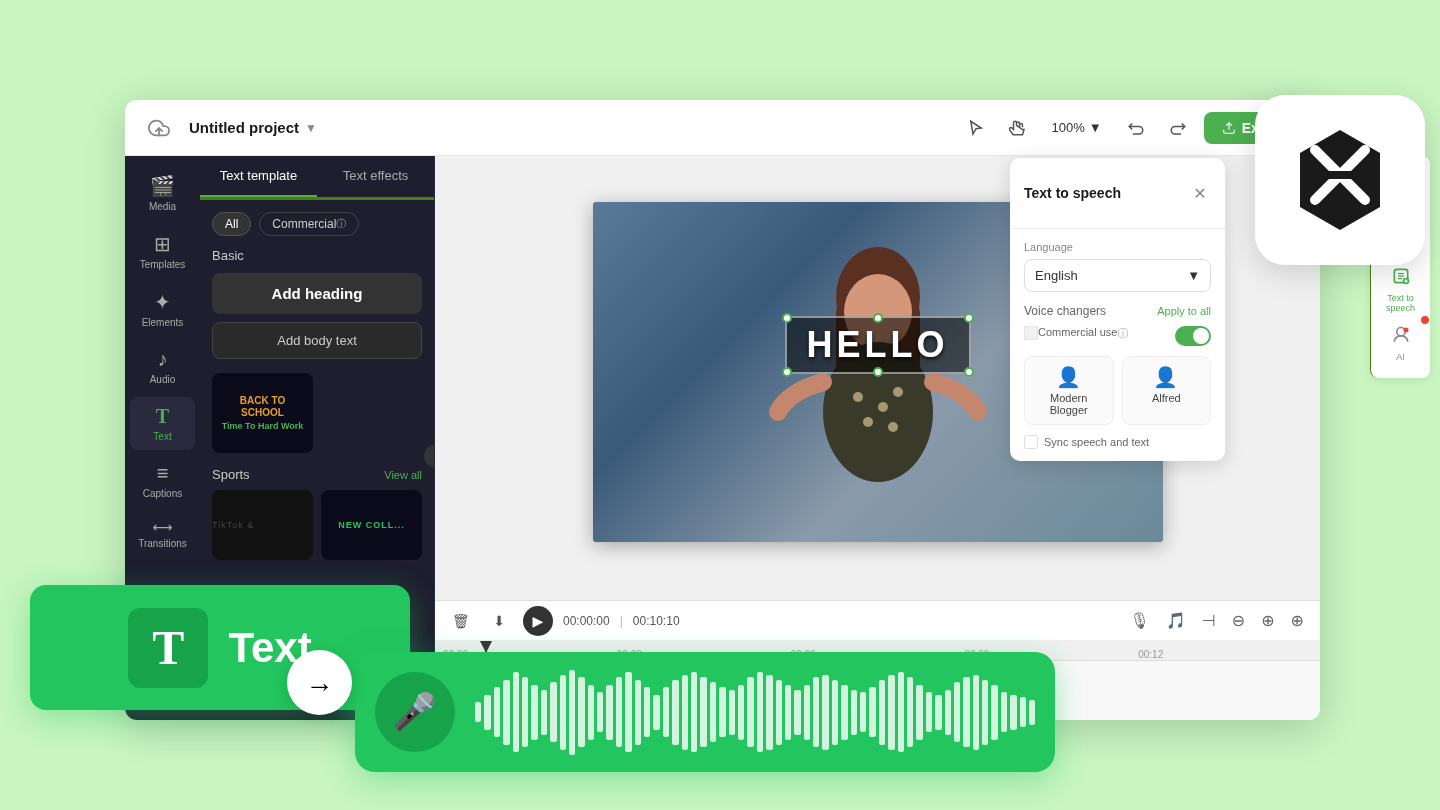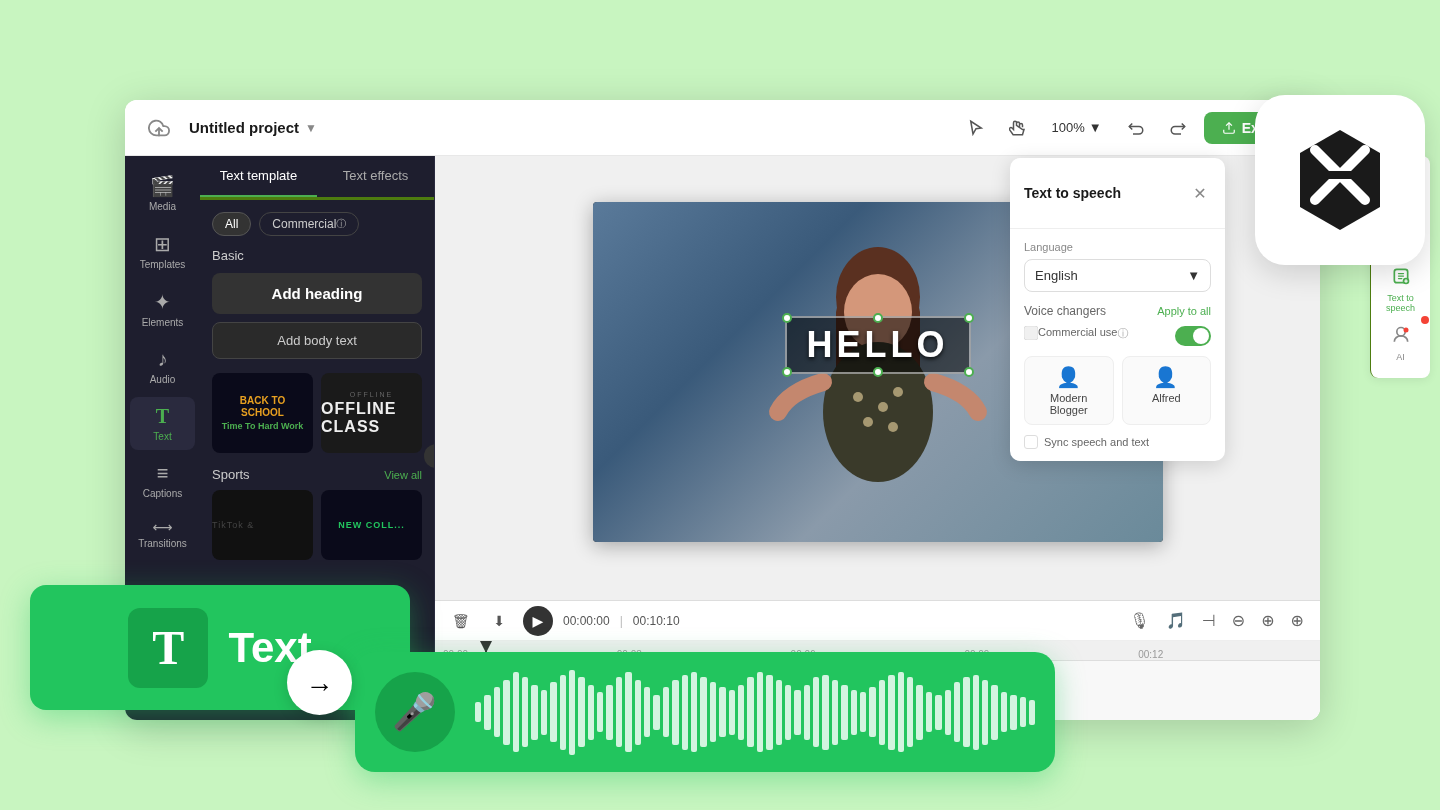--- a/index.html
+++ b/index.html
@@ -837,26 +837,20 @@
         <button class="add-heading-btn">
           <span>Add heading</span>
         </button>
         <button class="add-body-btn">
           <span>Add body text</span>
         </button>
         <div class="template-grid">
           <div class="template-thumb template-thumb-1">
             <div class="tpl-back">BACK TO<br>SCHOOL</div>
             <div class="tpl-school">Time To Hard Work</div>
-          </div>
-          <div class="template-thumb template-thumb-2">
-            <div style="display:flex;flex-direction:column;align-items:center;">
-              <div class="tpl-offline">OFFLINE</div>
-              <div class="tpl-class">OFFLINE CLASS</div>
-            </div>
           </div>
         </div>
         <div class="sports-header">
           <span class="section-title" style="margin-bottom:0;">Sports</span>
           <span class="view-all-link">View all</span>
         </div>
         <div class="sports-grid">
           <div class="sports-thumb" style="background:#111; display:flex; align-items:center; color:#333; font-size:9px;">
             <span style="color:#444; font-size:9px; letter-spacing:1px;">TikTok &amp;</span>
           </div>

